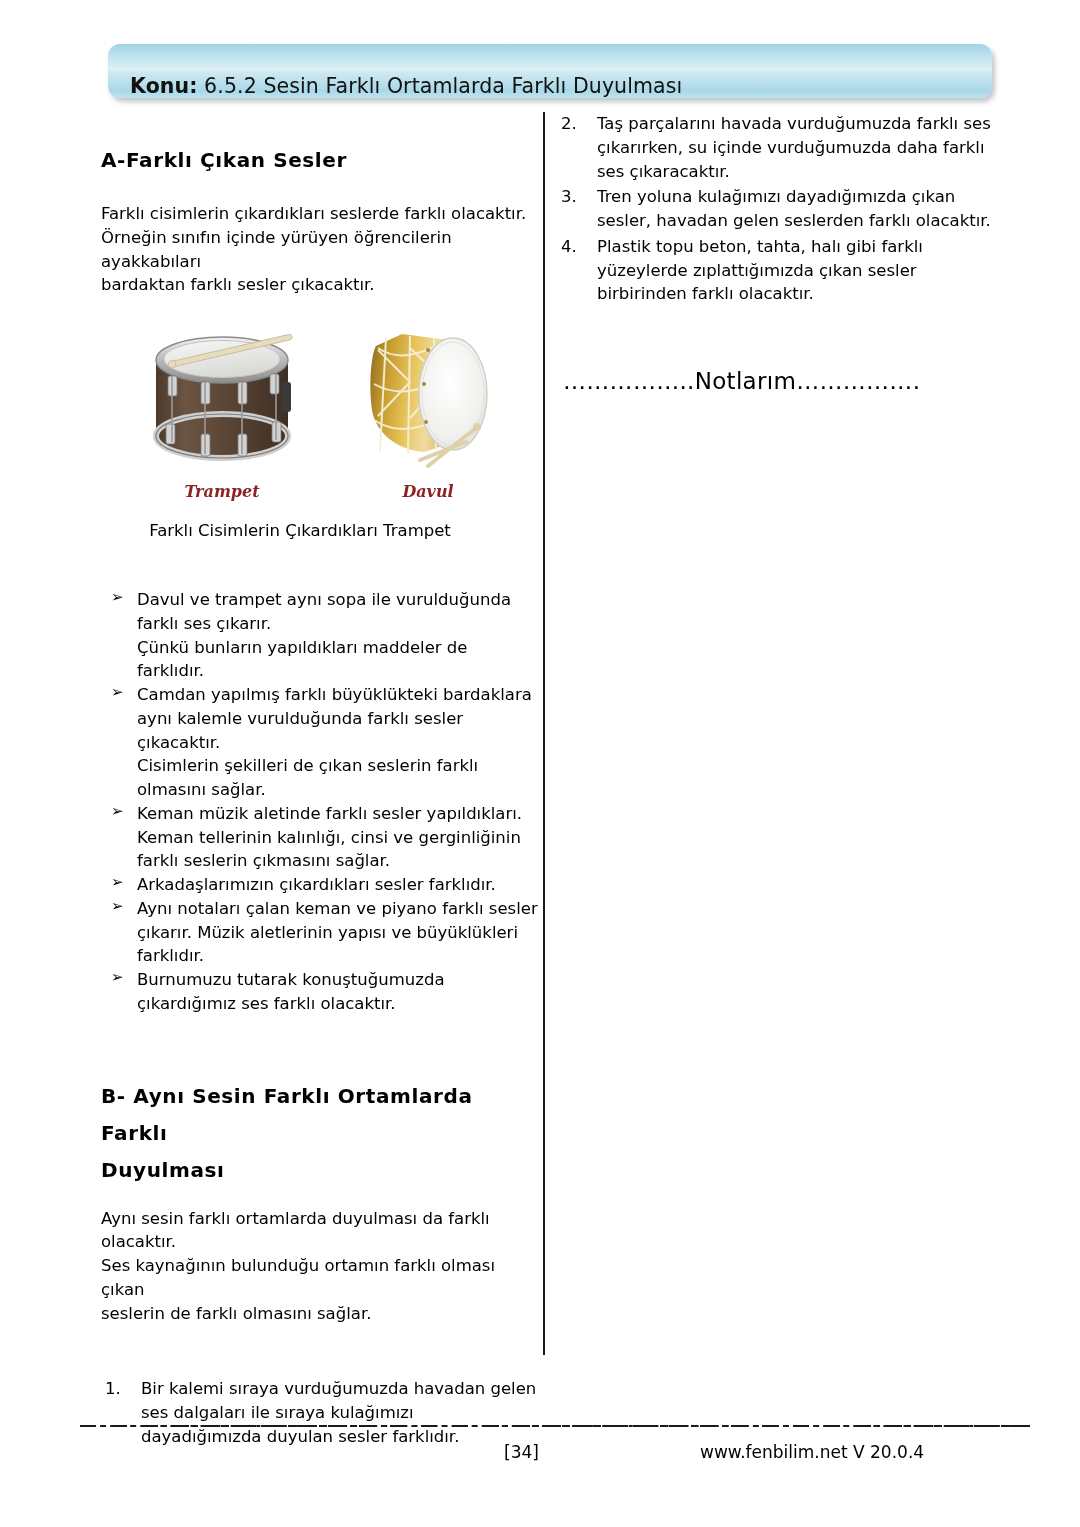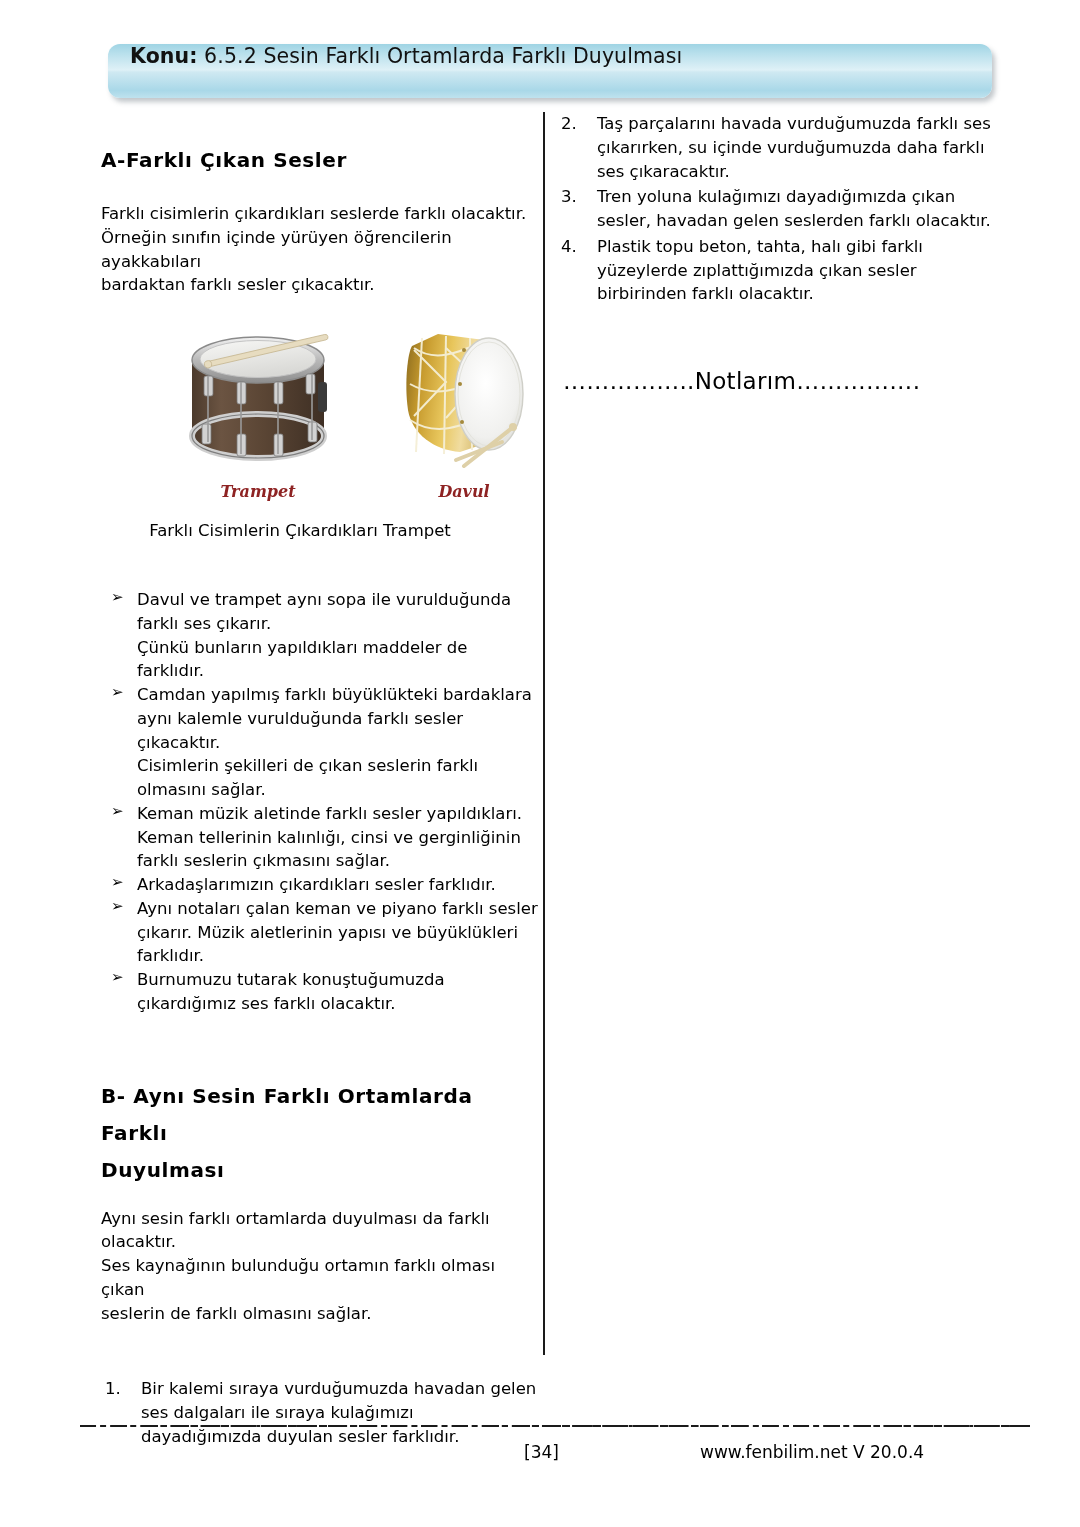--- a/index.html
+++ b/index.html
@@ -26,21 +26,21 @@
     border-radius: 12px;
     background: linear-gradient(to bottom,
                 #9fd4e4 0%,
                 #b9e0ec 18%,
                 #dff1f7 48%,
                 #cfe9f2 52%,
                 #a9d8e8 86%,
                 #bfe2ee 100%);
     box-shadow: 3px 4px 5px rgba(120,130,140,0.45);
     display: flex;
-    align-items: flex-start;
+    align-items: flex-end;
     box-sizing: border-box;
     padding-left: 22px;
   }
   .header-title {
     font-size: 20.5px;
     letter-spacing: 0.1px;
     white-space: nowrap;
     color: #111;
   }
   .header-title .lead {
@@ -88,21 +88,21 @@
   }
   .para p { margin: 0; }
 
   
   .figure {
     margin: 44px 0 0 0;
   }
   .figure-row {
     display: flex;
     align-items: flex-end;
-    justify-content: flex-end;
+    justify-content: flex-start;
     height: 160px;
     padding-left: 36px;
   }
   .fig-item {
     display: flex;
     flex-direction: column;
     align-items: center;
   }
   .fig-item.trampet { width: 170px; }
   .fig-item.davul   { width: 150px; margin-left: 46px; }
@@ -199,21 +199,21 @@
     position: absolute;
     left: 0;
     top: 1442px;
     width: 1080px;
     font-size: 17px;
     display: flex;
     align-items: baseline;
   }
   .footer-page {
     position: absolute;
-    left: 524px;
+    left: 504px;
   }
   .footer-site {
     position: absolute;
     left: 700px;
     white-space: nowrap;
   }
 </style>
 </head>
 <body>
 

